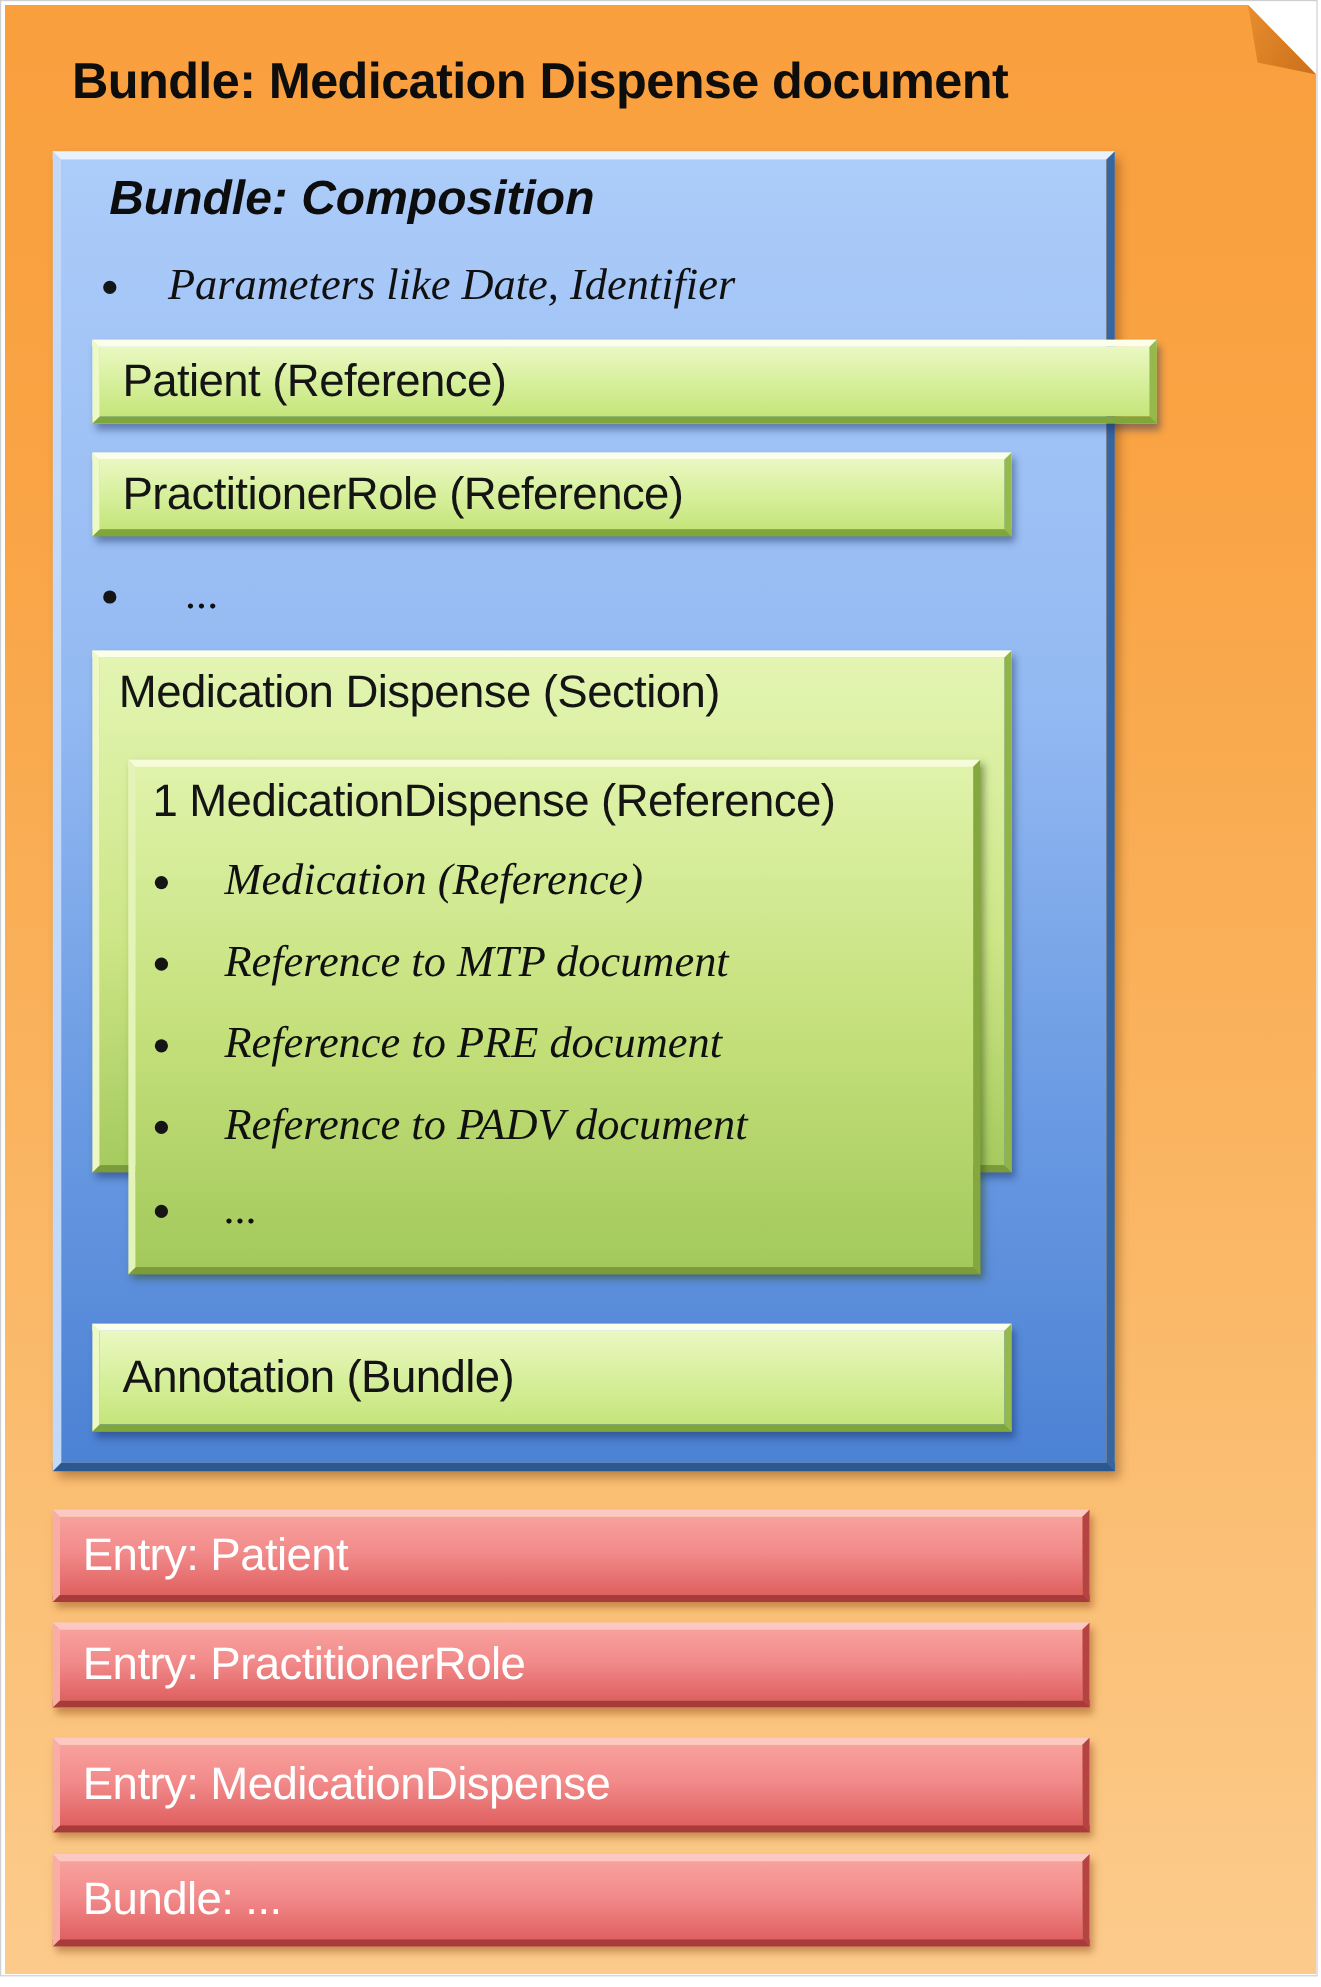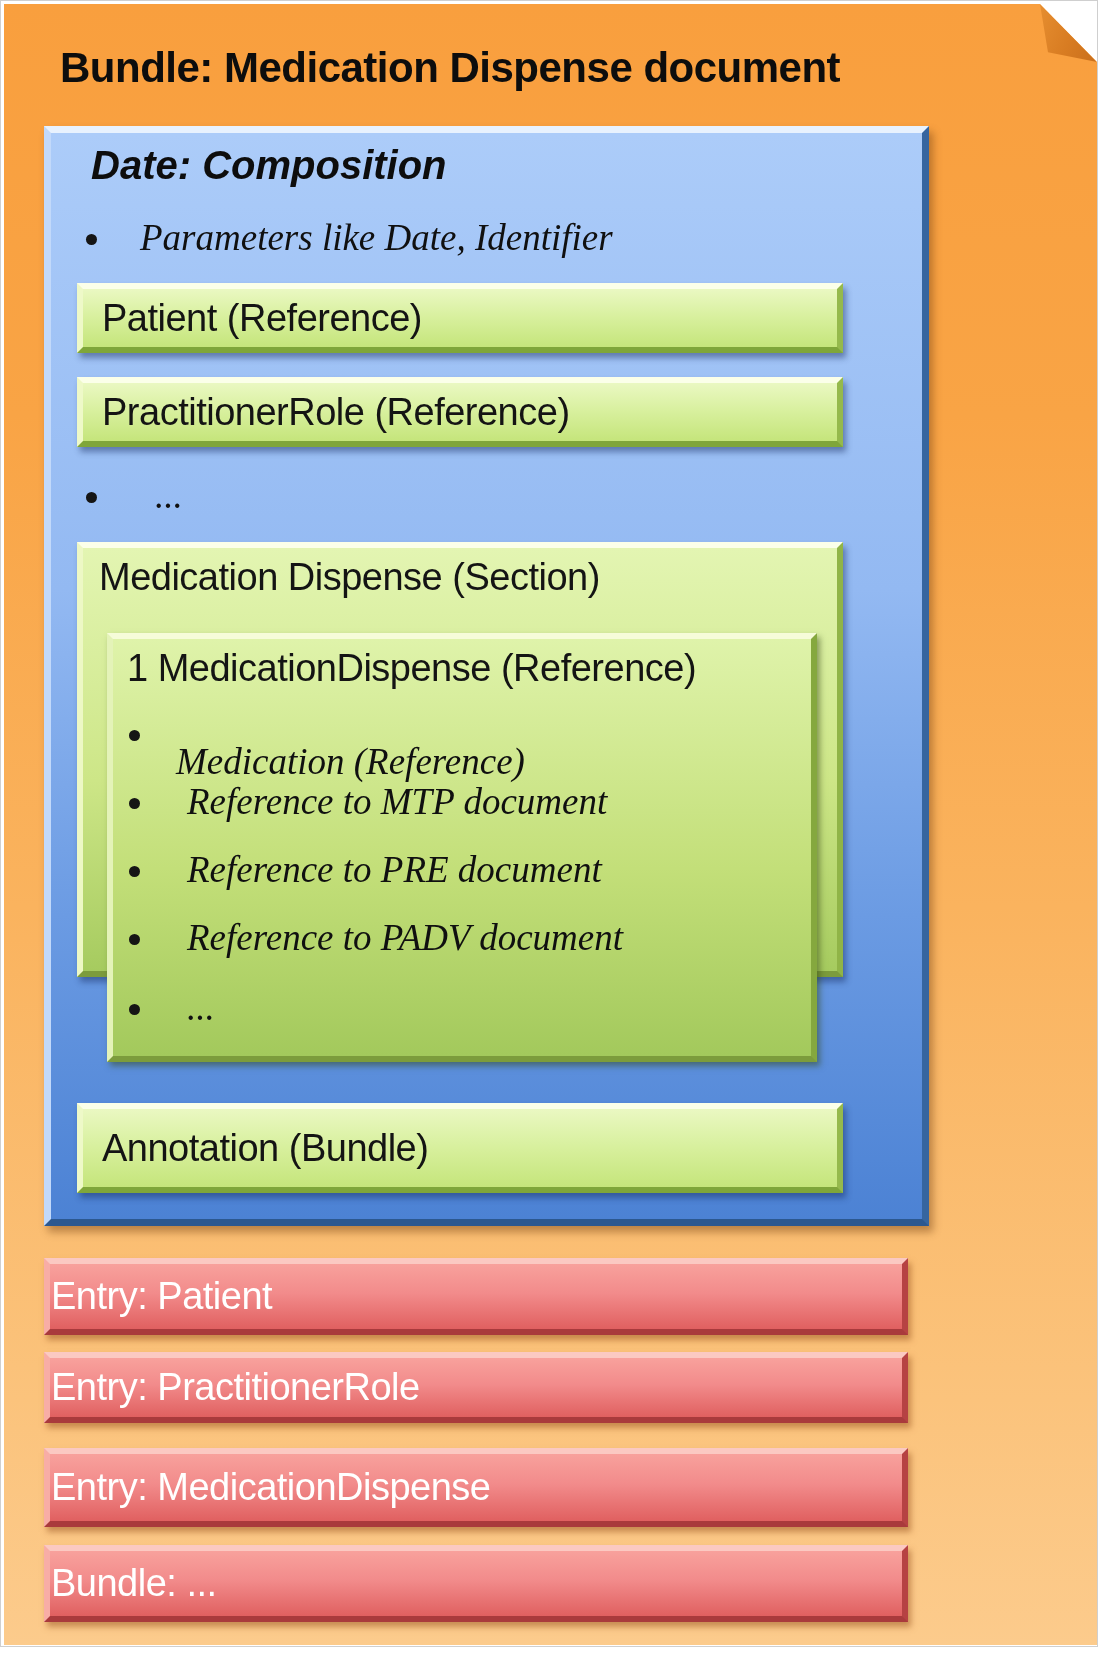--- a/index.html
+++ b/index.html
@@ -26,21 +26,21 @@
         box-shadow:4px 6px 8px rgba(110,60,15,0.45);}
   .comp-title{position:absolute;left:40px;top:10px;font-size:40px;font-weight:700;
         font-style:italic;color:#0d0d0d;}
 
   .green-bar{border-width:6px;
         border-color:#FBFFE9 #95B94C #7FA63A #EEF9C8;
         background:linear-gradient(180deg,#EAF8C2 0%,#D8F09E 48%,#C5E57B 100%);
         box-shadow:3px 5px 6px rgba(20,40,90,0.45);
         display:flex;align-items:center;}
   .green-bar .label{padding-left:19px;font-size:38px;letter-spacing:-0.5px;color:#141414;}
-  .b-patient{left:26px;top:150px;width:766px;height:70px;}
+  .b-patient{left:26px;top:150px;width:887px;height:70px;}
   .b-pract{left:26px;top:244px;width:766px;height:70px;}
   .b-annotation{left:26px;top:970px;width:766px;height:90px;}
 
   .section-box{left:26px;top:409px;width:766px;height:435px;border-width:6px;
         border-color:#FBFFE9 #90B447 #7C9C3C #EDF8C5;
         background:linear-gradient(180deg,#E3F5B2 0%,#CDE687 55%,#A6CB5F 100%);
         box-shadow:3px 5px 6px rgba(20,40,90,0.45);}
   .section-title{position:absolute;left:16px;top:8px;font-size:38px;
         letter-spacing:-0.5px;color:#141414;}
   .inner-box{left:24px;top:85px;width:710px;height:429px;border-width:6px;
@@ -54,46 +54,46 @@
   .bullet{position:absolute;display:flex;align-items:flex-start;}
   .dot{flex:none;width:11px;height:11px;border-radius:50%;background:#151515;margin-top:17px;}
   .btext{font-family:"Liberation Serif",serif;font-style:italic;font-size:37px;
         line-height:1.15;color:#101010;}
   .b-params{left:35px;top:84px;}
   .b-params .btext{margin-left:43px;}
   .b-dots{left:35px;top:342px;}
   .b-dots .btext{margin-left:58px;}
   .inner-bullet{left:16px;}
   .inner-bullet .btext{margin-left:47px;}
-  .ib0{top:74px;flex-direction:column;} .ib1{top:142px;} .ib2{top:210px;} .ib3{top:278px;} .ib4{top:348px;}
+  .ib0{top:74px;} .ib1{top:142px;} .ib2{top:210px;} .ib3{top:278px;} .ib4{top:348px;}
 
   
   .red-bar{border-width:6px;
         border-color:#FBC9C2 #B64243 #A93A3C #F8ADA6;
         background:linear-gradient(180deg,#F8A19C 0%,#F28B8B 45%,#E06060 100%);
         box-shadow:3px 5px 6px rgba(150,80,30,0.5);
         display:flex;align-items:center;}
-  .red-bar .label{padding-left:1px;font-size:38px;letter-spacing:-0.5px;color:#ffffff;}
+  .red-bar .label{padding-left:19px;font-size:38px;letter-spacing:-0.5px;color:#ffffff;}
   .e0{left:40px;top:1254px;width:864px;height:77px;}
   .e1{left:40px;top:1348px;width:864px;height:71px;}
   .e2{left:40px;top:1444px;width:864px;height:79px;}
   .e3{left:40px;top:1541px;width:864px;height:77px;}
 </style>
 </head>
 <body>
 
 <div class="frame"></div>
 
 <div class="page">
   <div class="fold"></div>
 
   <h1 class="page-title">Bundle: Medication Dispense document</h1>
 
   <div class="bevel blue-box">
-    <div class="comp-title">Date: Composition</div>
+    <div class="comp-title">Bundle: Composition</div>
 
     <div class="bullet b-params">
       <span class="dot"></span>
       <span class="btext">Parameters like Date, Identifier</span>
     </div>
 
     <div class="bevel green-bar b-patient">
       <span class="label">Patient (Reference)</span>
     </div>
 

